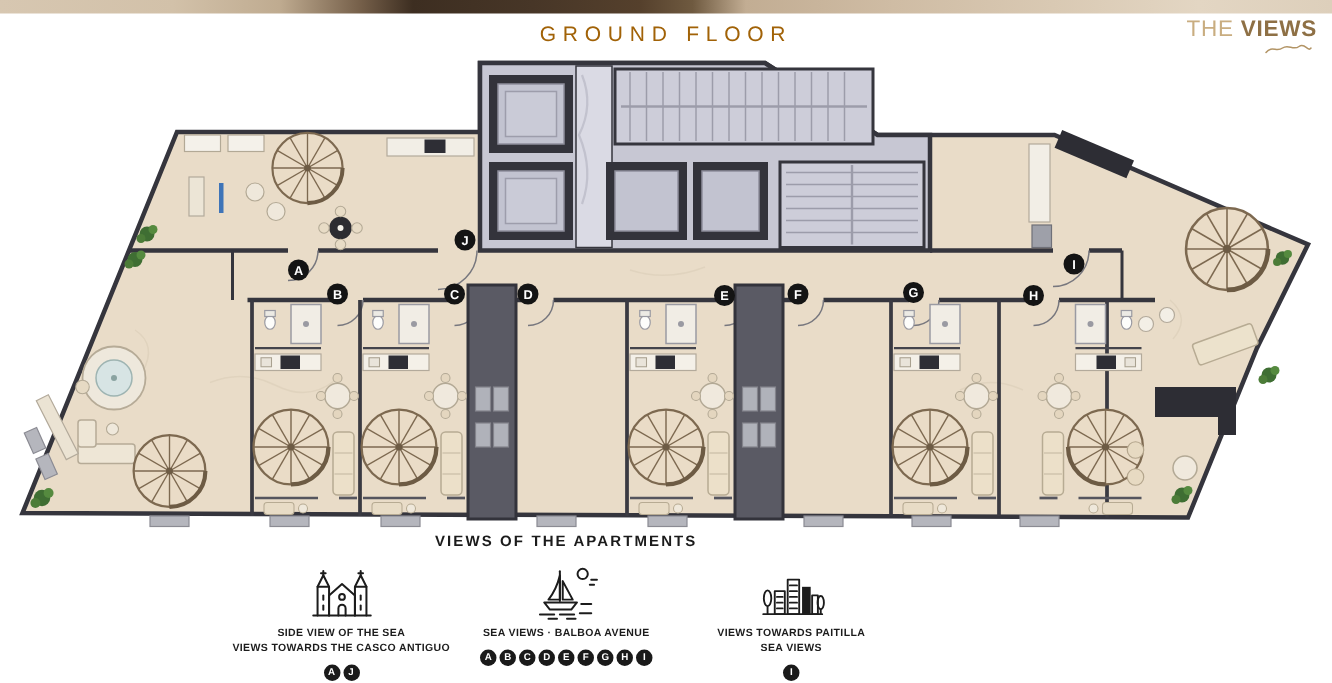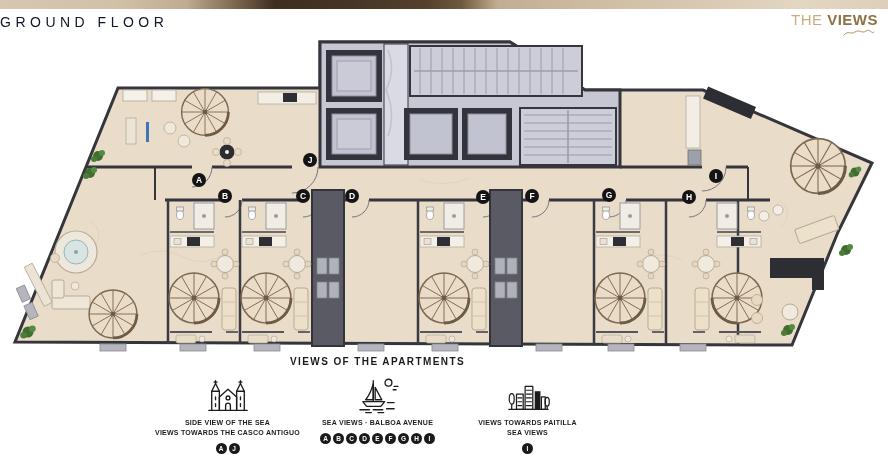--- a/index.html
+++ b/index.html
@@ -6,22 +6,22 @@
   .stage{position:relative;width:888px;height:455px;background:#ffffff;overflow:hidden;
          font-family:"Liberation Sans",sans-serif;-webkit-font-smoothing:antialiased;}
 
   
   .photo-strip{position:absolute;left:0;top:0;width:888px;height:9px;
     background:linear-gradient(to right,
       #d7c7b1 0%, #d2c1a9 13%, #bfab90 21%, #76604a 27%, #3d2e21 31%,
       #473627 40%, #55402c 48%, #6f5a40 52%, #c2ad93 56%, #cfbca4 67%,
       #d9c9b3 79%, #e3d6c3 90%, #ddcfbb 100%);}
 
-  .page-title{position:absolute;left:0;top:14px;width:888px;text-align:left;
-    font-size:14px;letter-spacing:4.5px;color:#0f172a;font-weight:400;}
+  .page-title{position:absolute;left:0;top:14px;width:888px;text-align:center;
+    font-size:14px;letter-spacing:4.5px;color:#a16207;font-weight:400;}
 
   .logo{position:absolute;right:10px;top:12px;text-align:right;line-height:1;}
   .logo-line{font-size:15px;letter-spacing:.5px;white-space:nowrap;}
   .logo-the{color:#c9ad80;font-weight:400;margin-left:45px;}
   .logo-label{color:#8e7045;font-weight:700;}
   .logo-script{display:block;margin:2px 2px 0 auto;}
 
   .plan{position:absolute;left:0;top:0;width:888px;height:455px;}
   .plan svg{position:absolute;left:0;top:0;}
 

